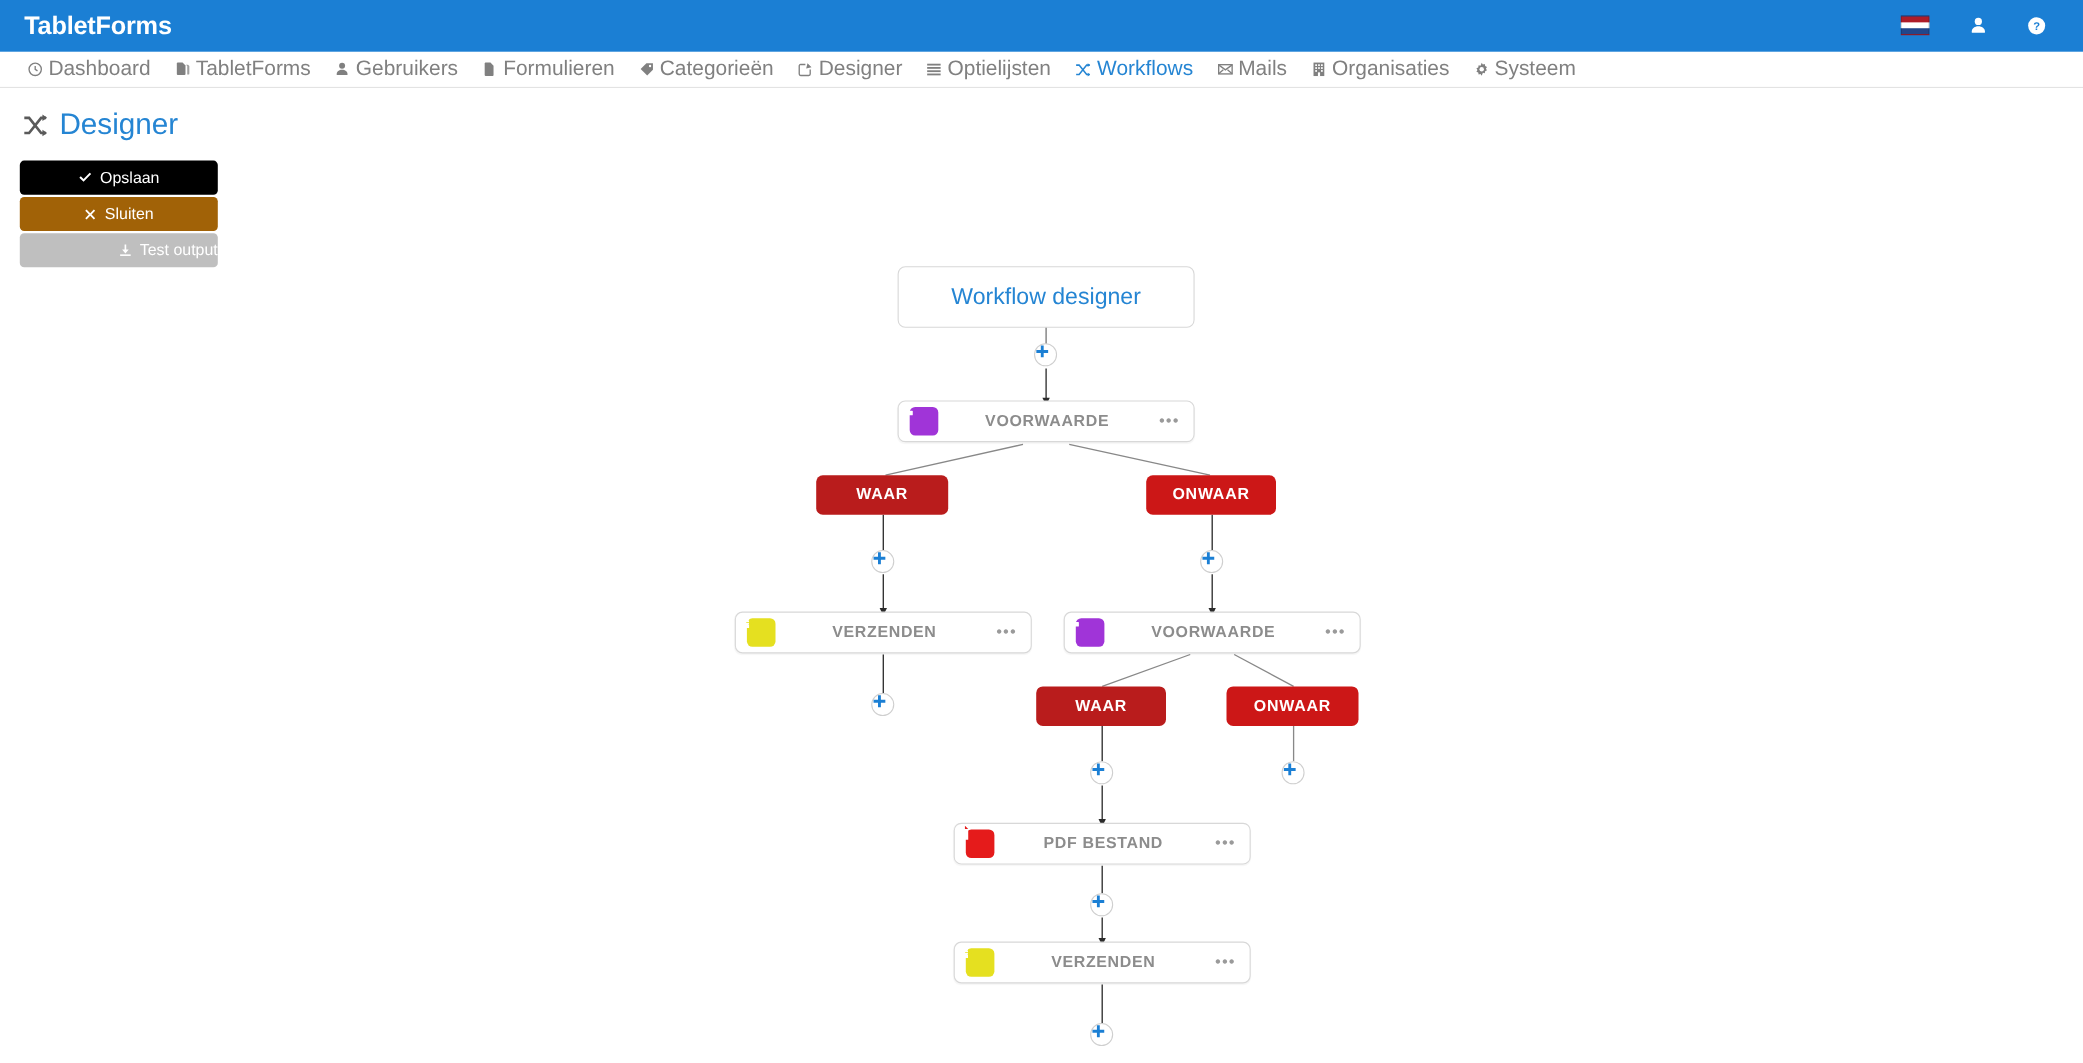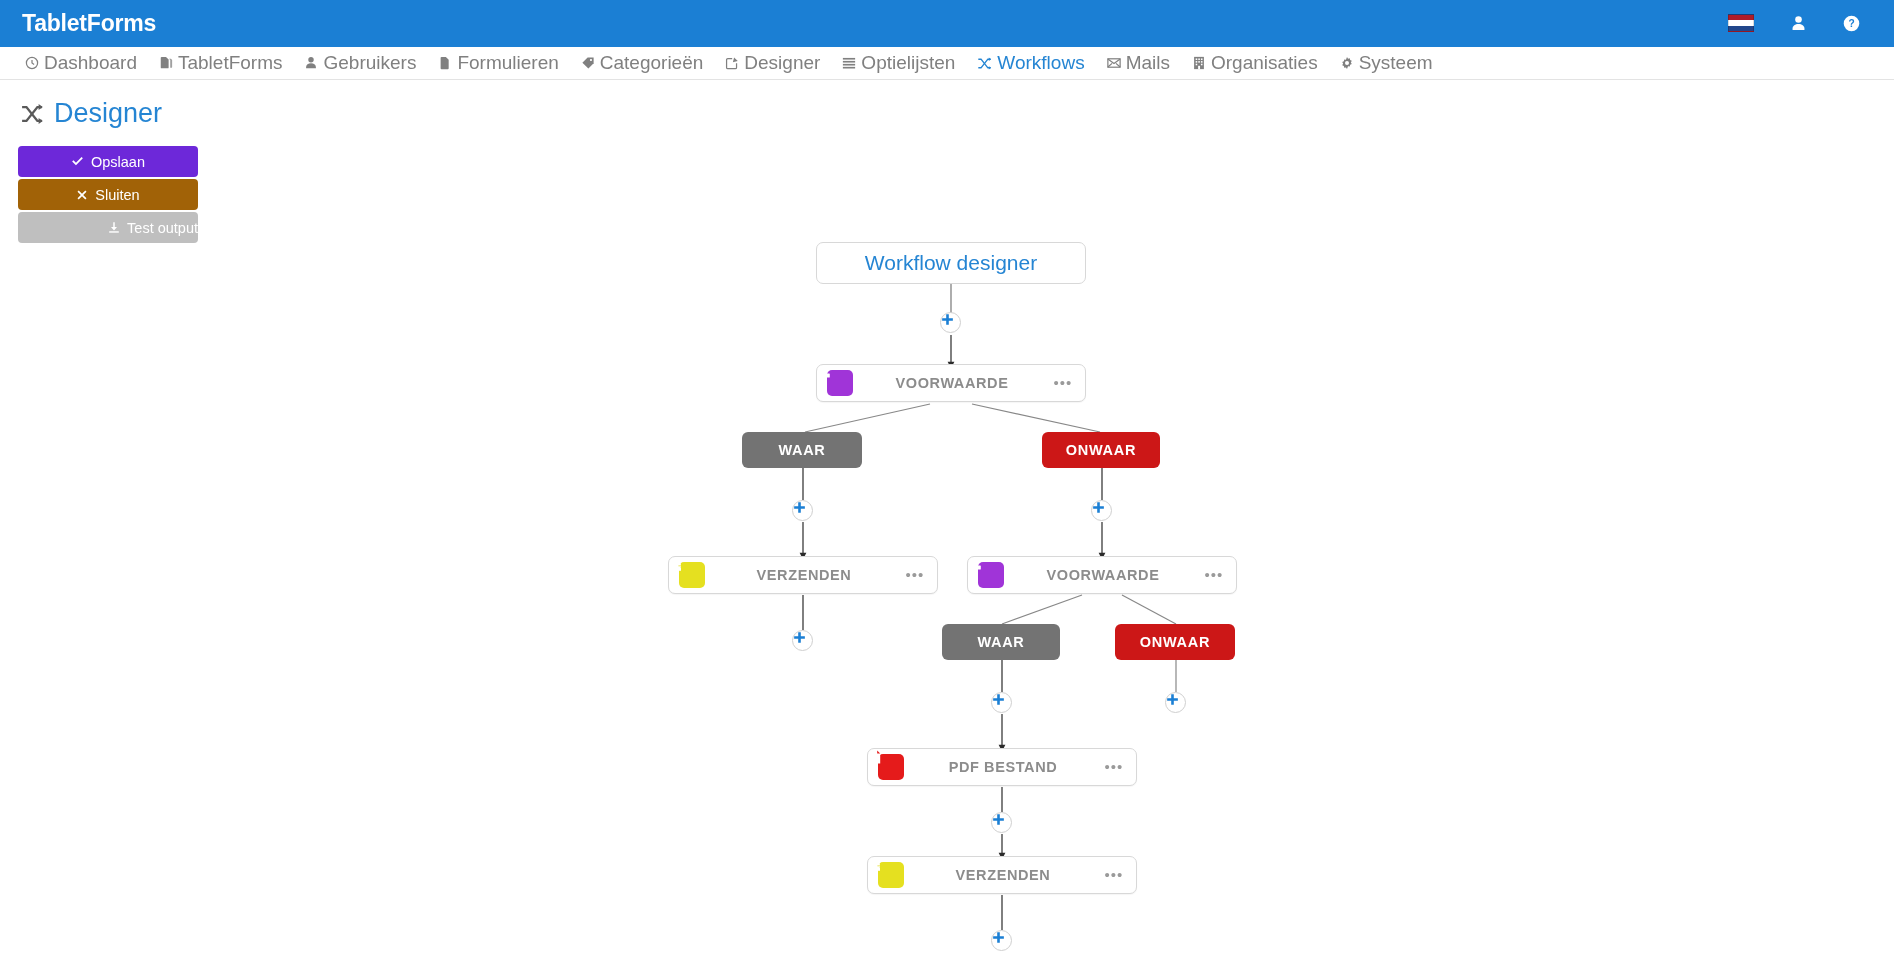--- a/index.html
+++ b/index.html
@@ -103,21 +103,21 @@
     width: 180px;
     height: 31px;
     border-radius: 4px;
     color: #ffffff;
     font-size: 14.5px;
     margin-bottom: 2px;
     cursor: pointer;
     border: none;
     font-family: "Liberation Sans", sans-serif;
   }
-  .btn-save   { background: #6d28d9; }
+  .btn-save   { background: #000000; }
   .btn-close  { background: #a16207; }
   .btn-test   { background: #bfbfbf; color:#ffffff; cursor: default; justify-content: flex-end; }
   .btn svg { display:block; }
 
   
   .canvas {
     position: absolute;
     left: 0; top: 0;
     width: 1894px; height: 966px;
     pointer-events: none;
@@ -162,21 +162,21 @@
     width: 24px;
     text-align: center;
     cursor: pointer;
   }
 
   .root-node {
     position: absolute;
     background: #ffffff;
     border: 1px solid #d8d8d8;
     border-radius: 7px;
-    height: 42px;
+    height: 56px;
     display: flex;
     align-items: center;
     justify-content: center;
     color: #2585d3;
     font-size: 21px;
     cursor: pointer;
   }
 
   .branch {
     position: absolute;
@@ -184,21 +184,21 @@
     border-radius: 6px;
     display: flex;
     align-items: center;
     justify-content: center;
     color: #ffffff;
     font-size: 14.5px;
     font-weight: bold;
     letter-spacing: 0.7px;
     cursor: pointer;
   }
-  .branch-true  { background: #737373; }
+  .branch-true  { background: #b91c1c; }
   .branch-false { background: #cc1717; }
 
   .plus {
     position: absolute;
     width: 21px; height: 21px;
     border-radius: 50%;
     background: #ffffff;
     border: 1px solid #cfcfcf;
     display: flex;
     align-items: center;

